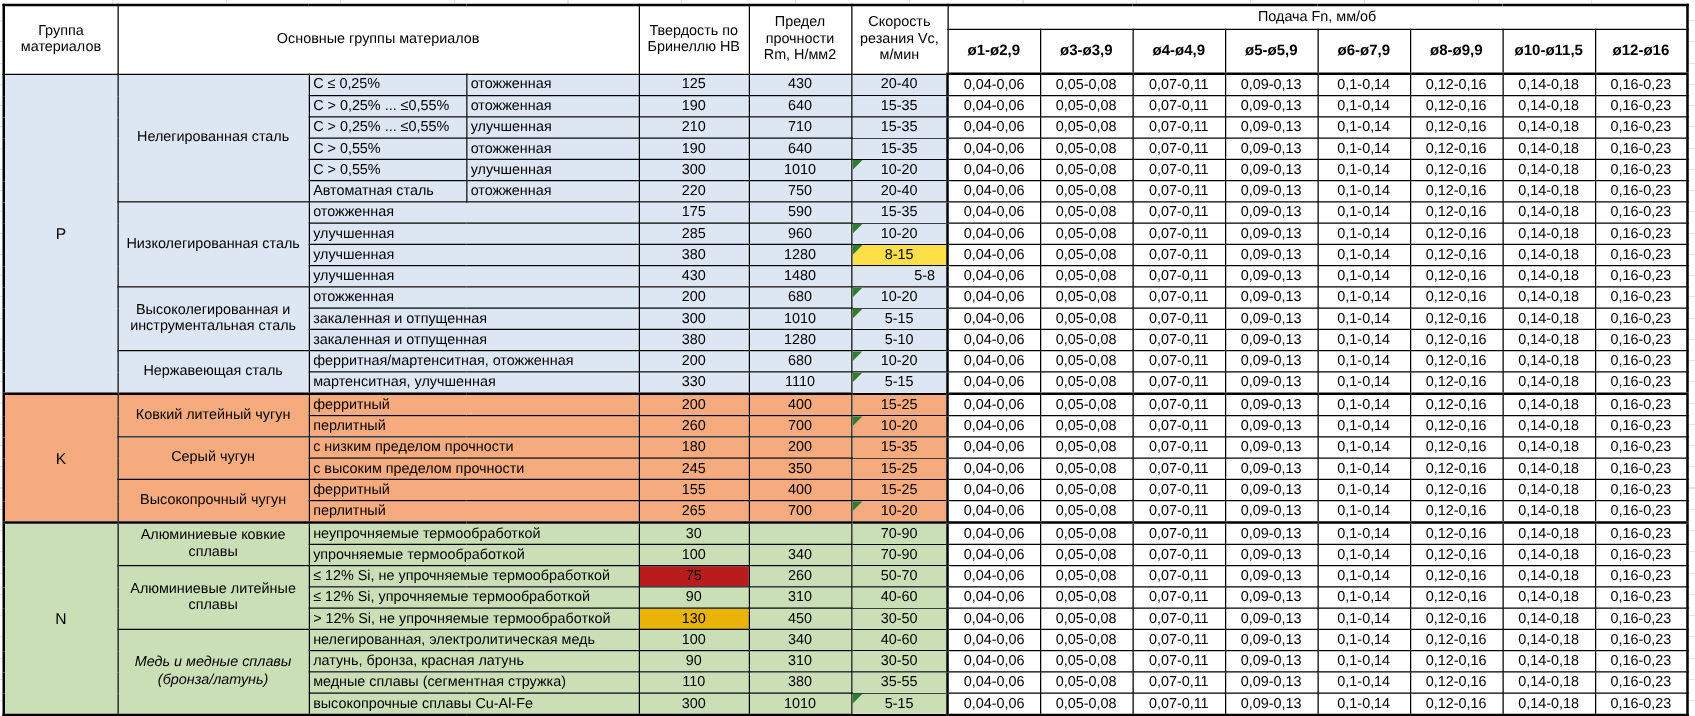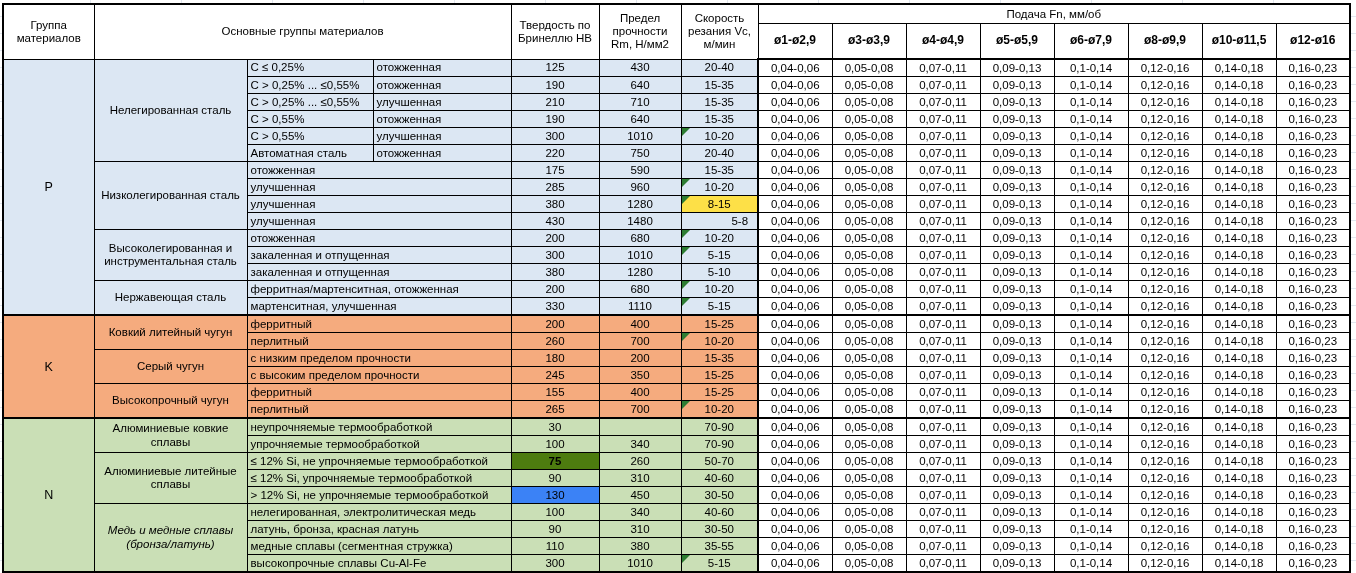--- a/index.html
+++ b/index.html
@@ -419,21 +419,21 @@
           <td class="num-cell feed-cell">0,07-0,11</td>
           <td class="num-cell feed-cell">0,09-0,13</td>
           <td class="num-cell feed-cell">0,1-0,14</td>
           <td class="num-cell feed-cell">0,12-0,16</td>
           <td class="num-cell feed-cell">0,14-0,18</td>
           <td class="num-cell feed-cell">0,16-0,23</td>
         </tr>
         <tr>
           <td class="grp-cell" rowspan="3" style="background: rgb(202, 223, 182);">Алюминиевые литейные сплавы</td>
           <td class="cond-cell" colspan="2" style="background: rgb(202, 223, 182);">≤ 12% Si, не упрочняемые термообработкой</td>
-          <td class="num-cell" style="background: #4d7c0f; font-weight: bold;">75</td>
+          <td class="num-cell" style="background: #b91c1c;">75</td>
           <td class="num-cell" style="background: rgb(202, 223, 182);">260</td>
           <td class="num-cell vc-cell" style="background: rgb(202, 223, 182);"><span>50-70</span></td>
           <td class="num-cell feed-cell feed-first">0,04-0,06</td>
           <td class="num-cell feed-cell">0,05-0,08</td>
           <td class="num-cell feed-cell">0,07-0,11</td>
           <td class="num-cell feed-cell">0,09-0,13</td>
           <td class="num-cell feed-cell">0,1-0,14</td>
           <td class="num-cell feed-cell">0,12-0,16</td>
           <td class="num-cell feed-cell">0,14-0,18</td>
           <td class="num-cell feed-cell">0,16-0,23</td>
@@ -447,21 +447,21 @@
           <td class="num-cell feed-cell">0,05-0,08</td>
           <td class="num-cell feed-cell">0,07-0,11</td>
           <td class="num-cell feed-cell">0,09-0,13</td>
           <td class="num-cell feed-cell">0,1-0,14</td>
           <td class="num-cell feed-cell">0,12-0,16</td>
           <td class="num-cell feed-cell">0,14-0,18</td>
           <td class="num-cell feed-cell">0,16-0,23</td>
         </tr>
         <tr>
           <td class="cond-cell" colspan="2" style="background: rgb(202, 223, 182);">&gt; 12% Si, не упрочняемые термообработкой</td>
-          <td class="num-cell" style="background: #3b82f6;">130</td>
+          <td class="num-cell" style="background: #eab308;">130</td>
           <td class="num-cell" style="background: rgb(202, 223, 182);">450</td>
           <td class="num-cell vc-cell" style="background: rgb(202, 223, 182);"><span>30-50</span></td>
           <td class="num-cell feed-cell feed-first">0,04-0,06</td>
           <td class="num-cell feed-cell">0,05-0,08</td>
           <td class="num-cell feed-cell">0,07-0,11</td>
           <td class="num-cell feed-cell">0,09-0,13</td>
           <td class="num-cell feed-cell">0,1-0,14</td>
           <td class="num-cell feed-cell">0,12-0,16</td>
           <td class="num-cell feed-cell">0,14-0,18</td>
           <td class="num-cell feed-cell">0,16-0,23</td>

